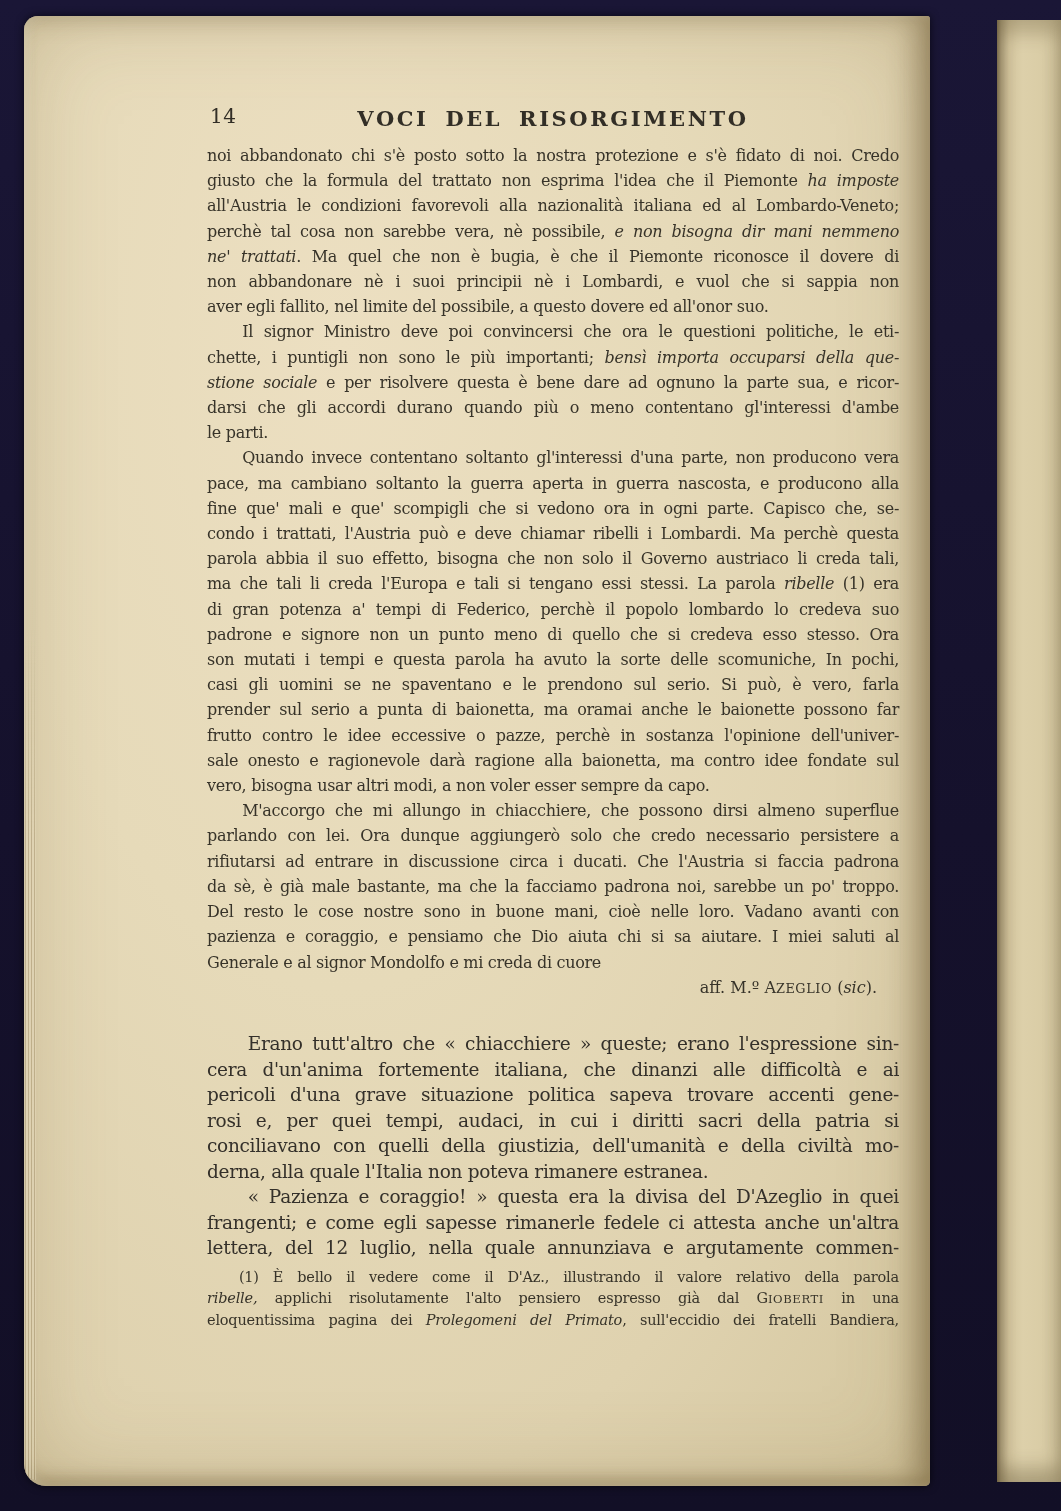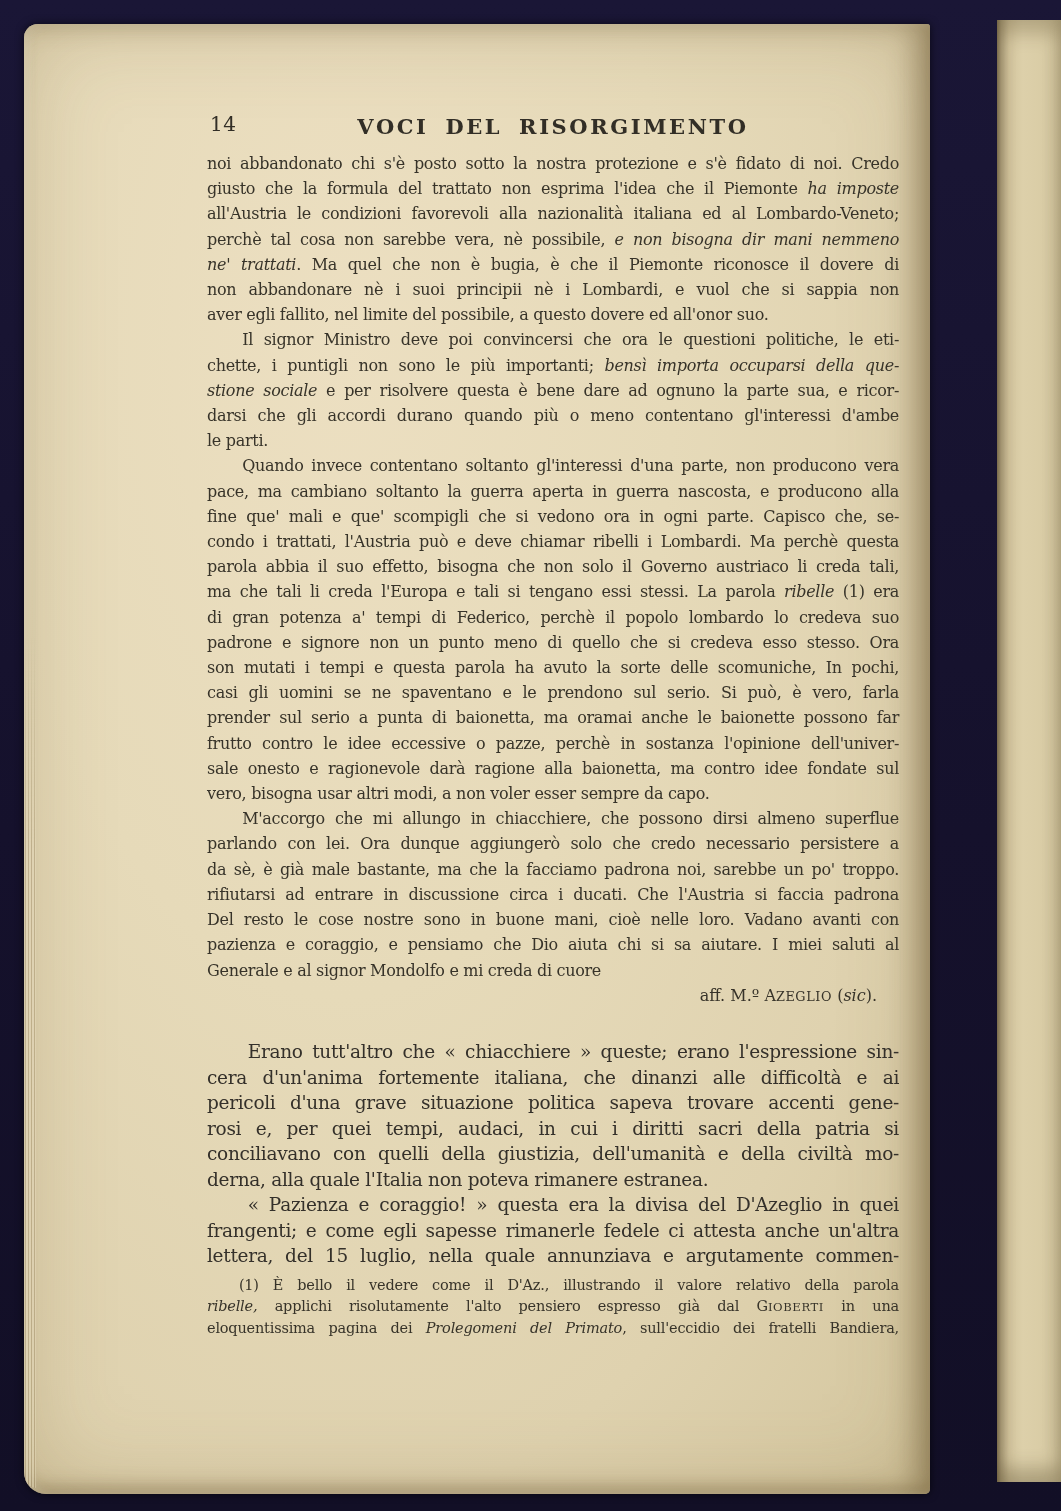--- a/index.html
+++ b/index.html
@@ -12,21 +12,21 @@
 
   
   .page-next{
     position:absolute;left:997px;top:20px;width:64px;height:1462px;
     background:linear-gradient(90deg,#8d7f60 0px,#b5a783 4px,#d3c59e 12px,#ddd0aa 26px,#d6c9a2 100%);
     box-shadow:inset 0 14px 18px rgba(70,55,25,.25), inset 0 -14px 18px rgba(70,55,25,.3);
   }
 
   
   .page{
-    position:absolute;left:24px;top:24px;width:906px;height:1470px;
+    position:absolute;left:24px;top:16px;width:906px;height:1470px;
     background:radial-gradient(ellipse at 35% 22%, #ecdfc1 0%, #e6dab9 40%, #dfd2af 72%, #d3c59d 100%);
     border-radius:14px 3px 5px 22px;
     box-shadow:
       inset 0 0 90px rgba(120,96,50,.26),
       inset -16px 0 26px rgba(88,68,34,.38),
       inset 5px 0 9px rgba(255,250,228,.55),
       inset 0 -6px 14px rgba(110,88,45,.28),
       0 0 8px rgba(0,0,0,.65);
   }
 
@@ -95,41 +95,41 @@
         <div class="line"><span>di gran potenza a' tempi di Federico, perchè il popolo lombardo lo credeva suo</span></div>
         <div class="line"><span>padrone e signore non un punto meno di quello che si credeva esso stesso. Ora</span></div>
         <div class="line"><span>son mutati i tempi e questa parola ha avuto la sorte delle scomuniche, In pochi,</span></div>
         <div class="line"><span>casi gli uomini se ne spaventano e le prendono sul serio. Si può, è vero, farla</span></div>
         <div class="line"><span>prender sul serio a punta di baionetta, ma oramai anche le baionette possono far</span></div>
         <div class="line"><span>frutto contro le idee eccessive o pazze, perchè in sostanza l'opinione dell'univer-</span></div>
         <div class="line"><span>sale onesto e ragionevole darà ragione alla baionetta, ma contro idee fondate sul</span></div>
         <div class="line last"><span>vero, bisogna usar altri modi, a non voler esser sempre da capo.</span></div>
         <div class="line indent"><span>M'accorgo che mi allungo in chiacchiere, che possono dirsi almeno superflue</span></div>
         <div class="line"><span>parlando con lei. Ora dunque aggiungerò solo che credo necessario persistere a</span></div>
+        <div class="line"><span>rifiutarsi ad entrare in discussione circa i ducati. Che l'Austria si faccia padrona</span></div>
         <div class="line"><span>da sè, è già male bastante, ma che la facciamo padrona noi, sarebbe un po' troppo.</span></div>
-        <div class="line"><span>rifiutarsi ad entrare in discussione circa i ducati. Che l'Austria si faccia padrona</span></div>
         <div class="line"><span>Del resto le cose nostre sono in buone mani, cioè nelle loro. Vadano avanti con</span></div>
         <div class="line"><span>pazienza e coraggio, e pensiamo che Dio aiuta chi si sa aiutare. I miei saluti al</span></div>
         <div class="line last"><span>Generale e al signor Mondolfo e mi creda di cuore</span></div>
       </div>
 
     <div class="textcol signature">
         <div class="line"><span>aff. M.º </span><span>A</span><span class="sc">ZEGLIO</span><span> (</span><em>sic</em><span>).</span></div>
       </div>
 
     <div class="textcol commentary">
         <div class="line indent"><span>Erano tutt'altro che « chiacchiere » queste; erano l'espressione sin-</span></div>
         <div class="line"><span>cera d'un'anima fortemente italiana, che dinanzi alle difficoltà e ai</span></div>
         <div class="line"><span>pericoli d'una grave situazione politica sapeva trovare accenti gene-</span></div>
         <div class="line"><span>rosi e, per quei tempi, audaci, in cui i diritti sacri della patria si</span></div>
         <div class="line"><span>conciliavano con quelli della giustizia, dell'umanità e della civiltà mo-</span></div>
         <div class="line last"><span>derna, alla quale l'Italia non poteva rimanere estranea.</span></div>
         <div class="line indent"><span>« Pazienza e coraggio! » questa era la divisa del D'Azeglio in quei</span></div>
         <div class="line"><span>frangenti; e come egli sapesse rimanerle fedele ci attesta anche un'altra</span></div>
-        <div class="line"><span>lettera, del 15 luglio, nella quale annunziava e argutamente commen-</span></div>
+        <div class="line"><span>lettera, del 12 luglio, nella quale annunziava e argutamente commen-</span></div>
       </div>
 
     <div class="textcol footnote">
         <div class="line indent"><span>(1) È bello il vedere come il D'Az., illustrando il valore relativo della parola</span></div>
         <div class="line"><em>ribelle,</em><span> applichi risolutamente l'alto pensiero espresso già dal G</span><span class="sc">IOBERTI</span><span> in una</span></div>
         <div class="line"><span>eloquentissima pagina dei </span><em>Prolegomeni del Primato</em><span>, sull'eccidio dei fratelli Bandiera,</span></div>
       </div>
   </div>
 
 </div>

